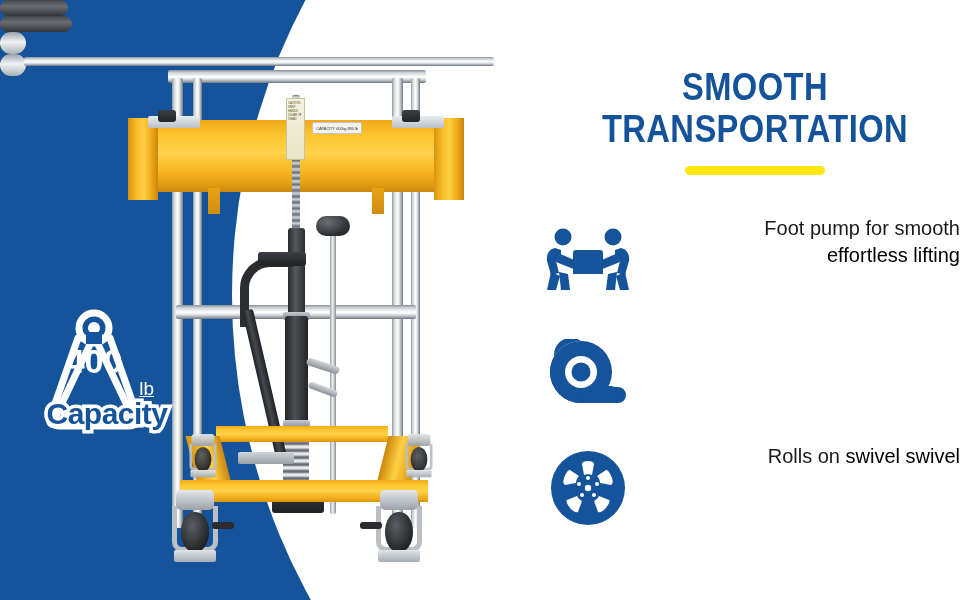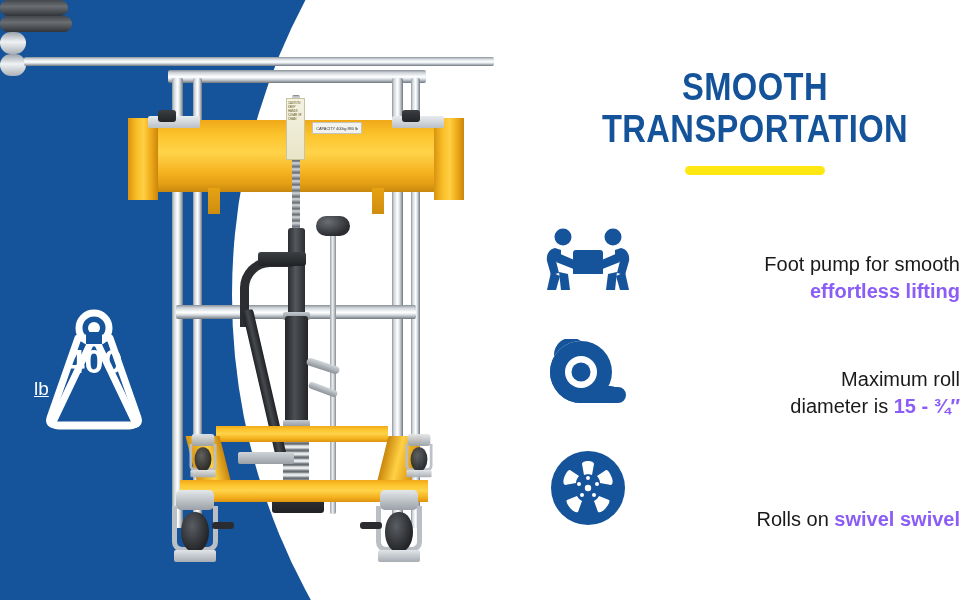--- a/index.html
+++ b/index.html
@@ -201,21 +201,21 @@
   
   .badge { position: absolute; left: 34px; top: 302px; width: 150px; height: 150px; }
   .badge svg { position: absolute; left: 0; top: 0; }
   .badge-num {
     position: absolute; left: 0; top: 40px; width: 120px;
     text-align: center; color: #ffffff;
     font-size: 34px; font-weight: bold; letter-spacing: 0px;
   }
   .badge-unit {
     position: absolute; left: 0; top: 76px; width: 120px;
-    text-align: left; color: #ffffff;
+    text-align: right; color: #ffffff;
     font-size: 19px; font-weight: normal; text-decoration: underline;
   }
   .badge-word {
     position: absolute; left: -6px; top: 95px; width: 158px;
     text-align: center;
     font-size: 30px; font-weight: bold; color: #15539A;
     -webkit-text-stroke: 7px #ffffff;
     paint-order: stroke fill;
     letter-spacing: -0.5px;
   }
@@ -233,36 +233,36 @@
     transform: scaleX(0.86); transform-origin: center top;
   }
   .divider {
     position: absolute; left: 145px; top: 166px;
     width: 140px; height: 9px;
     background: #FFE812; border-radius: 5px;
   }
 
   .feature {
     position: absolute; left: 0; width: 430px; height: 90px;
-    display: flex; align-items: flex-end;
+    display: flex; align-items: flex-start;
   }
   .feature-1 { top: 215px; }
   .feature-2 { top: 330px; }
   .feature-3 { top: 443px; }
 
   .feat-icon {
     width: 96px; height: 90px; flex: 0 0 96px;
     display: flex; align-items: center; justify-content: center;
   }
   .feat-text {
     flex: 1; padding-right: 10px;
     text-align: right;
     font-size: 20px; line-height: 27px; color: #1a1a1a;
   }
-  .feat-text b { color: #8b5cf6; font-weight: bold; }
+  .feat-text b { color: #000000; font-weight: normal; }
 </style>
 </head>
 <body>
 
 <div id="stage">
 
   <div class="bg-blue"></div>
   <div class="bg-white-swoosh"></div>
 
   <div class="product">
@@ -350,20 +350,21 @@
   <div class="badge">
     <svg width="150" height="150" viewBox="0 0 150 150">
       <path d="M60,34 L20,118 Q18,124 25,124 L95,124 Q102,124 100,118 L60,34 Z" fill="none" stroke="#ffffff" stroke-width="7" stroke-linejoin="round" transform="translate(0,0)"></path>
       <path d="M44,36 L16,116 Q14,123 22,123 L98,123 Q106,123 104,116 L76,36 Z" fill="none" stroke="#ffffff" stroke-width="7" stroke-linejoin="round"></path>
       <circle cx="60" cy="26" r="15" fill="none" stroke="#ffffff" stroke-width="7"></circle>
       <circle cx="60" cy="26" r="6" fill="#ffffff"></circle>
       <rect x="52" y="30" width="16" height="12" fill="#15539A"></rect>
     </svg>
     <div class="badge-num">400</div>
     <div class="badge-unit">lb</div>
+    <div class="badge-word">Capacity</div>
   </div>
 
   <div class="panel">
 
     <div class="headline">
       <div>SMOOTH</div>
       <div>TRANSPORTATION</div>
     </div>
 
     <div class="divider"></div>
@@ -396,24 +397,20 @@
     <div class="feature feature-2">
       <div class="feat-icon">
         <svg width="80" height="72" viewBox="0 0 80 72">
           <path d="M33,2 A31,31 0 1,0 33,64 L70,64 A8,8 0 0,0 70,48 L40,48 A17,17 0 1,1 40,16 A17,17 0 1,1 33,2 Z" fill="#15539A"></path>
           <circle cx="33" cy="33" r="31" fill="#15539A"></circle>
           <rect x="33" y="47" width="38" height="17" rx="8.5" fill="#15539A"></rect>
           <circle cx="33" cy="33" r="16" fill="#ffffff"></circle>
           <circle cx="33" cy="33" r="9.5" fill="#15539A"></circle>
         </svg>
       </div>
-      <div class="feat-text">
-        <span>Maximum roll</span><br>
-        <span>diameter is </span><b>15 - ¾″</b>
-      </div>
     </div>
 
     <div class="feature feature-3">
       <div class="feat-icon">
         <svg width="76" height="76" viewBox="0 0 76 76">
           <circle cx="38" cy="38" r="37" fill="#15539A"></circle>
           <g fill="#ffffff">
             <path d="M38,11 C41,11 44,12 44,14 L42,25 C40,24 36,24 34,25 L32,14 C32,12 35,11 38,11 Z"></path>
             <path d="M62,28 C63,31 63,34 61,35 L50,33 C50,31 49,28 47,26 L56,20 C58,19 61,25 62,28 Z"></path>
             <path d="M55,59 C53,61 50,63 48,62 L44,51 C46,50 48,48 49,46 L59,50 C61,51 57,57 55,59 Z"></path>

